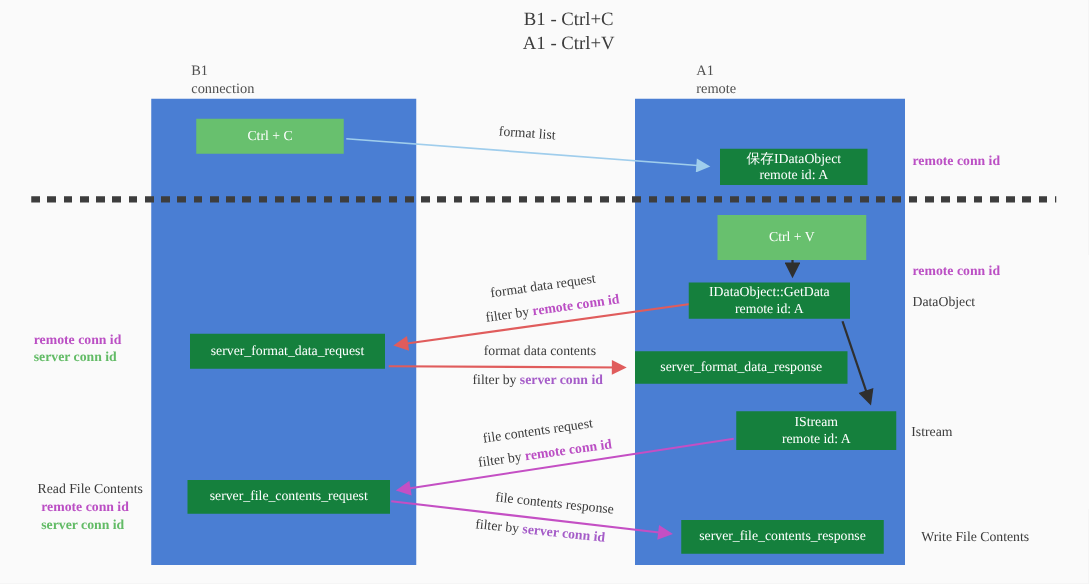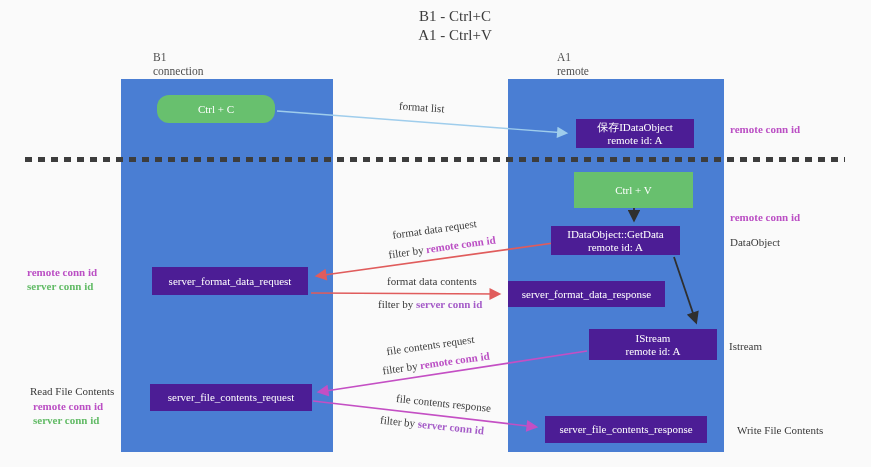--- a/index.html
+++ b/index.html
@@ -29,21 +29,21 @@
   #hdr-right { left: 557px; }
   #dash-line {
     left: 25px; top: 157px; width: 820px; height: 5px;
     background: repeating-linear-gradient(to right, #3d3d3d 0 7px, transparent 7px 13px);
   }
   .node {
     display: flex; flex-direction: column; align-items: center; justify-content: center;
     color: #fff; font-size: 11px; line-height: 13px; text-align: center;
   }
   .node-green  { background: #68c06e; }
-  .node-orange { background: #4c1d95; }
+  .node-orange { background: #15803d; }
   svg.overlay { position:absolute; left:0; top:0; pointer-events:none; }
   .elabel { font-size: 11px; color: #3a3a3a; white-space: nowrap; }
   .rot-n8 { transform: rotate(-8deg); }
   .rot-p4 { transform: rotate(4deg); }
   .rot-p6 { transform: rotate(6deg); }
   .magenta { color: #bb4fc4; font-weight: bold; }
   .purple  { color: #a55cc8; font-weight: bold; }
   .green-t { color: #62bb66; font-weight: bold; }
   .black-t { color: #3a3a3a; }
   .side-label { font-size: 11px; white-space: nowrap; }
@@ -90,21 +90,21 @@
     </defs>
     <line x1="277" y1="111" x2="566" y2="133" stroke="#9fcdec" stroke-width="1.4" marker-end="url(#m-blue)"></line>
     <line x1="634" y1="199" x2="634" y2="220" stroke="#2f2f2f" stroke-width="1.8" marker-end="url(#m-black)"></line>
     <line x1="674" y1="257" x2="696" y2="322" stroke="#2f2f2f" stroke-width="1.8" marker-end="url(#m-black)"></line>
     <line x1="568" y1="241" x2="317" y2="276" stroke="#e05c5c" stroke-width="1.7" marker-end="url(#m-red)"></line>
     <line x1="311" y1="293" x2="499" y2="294" stroke="#e05c5c" stroke-width="1.7" marker-end="url(#m-red)"></line>
     <line x1="587" y1="351" x2="319" y2="392" stroke="#c44fc4" stroke-width="1.7" marker-end="url(#m-mag)"></line>
     <line x1="313" y1="401" x2="536" y2="427" stroke="#c44fc4" stroke-width="1.7" marker-end="url(#m-mag)"></line>
   </svg>
 
-  <div class="abs node node-green" style="left:157px; top:95px; width:118px; height:28px;border-radius:12px;">
+  <div class="abs node node-green" style="left:157px; top:95px; width:118px; height:28px;">
     <span>Ctrl + C</span>
   </div>
 
   <div class="abs node node-orange" style="left:576px; top:119px; width:118px; height:29px;">
     <span>保存IDataObject</span>
     <span>remote id: A</span>
   </div>
 
   <div class="abs node node-green" style="left:574px; top:172px; width:119px; height:36px;">
     <span>Ctrl + V</span>
@@ -112,21 +112,21 @@
 
   <div class="abs node node-orange" style="left:551px; top:226px; width:129px; height:29px;">
     <span>IDataObject::GetData</span>
     <span>remote id: A</span>
   </div>
 
   <div class="abs node node-orange" style="left:152px; top:267px; width:156px; height:28px;text-align:right;">
     <span>server_format_data_request</span>
   </div>
 
-  <div class="abs node node-orange" style="left:508px; top:281px; width:157px; height:26px;align-items:center;">
+  <div class="abs node node-orange" style="left:508px; top:281px; width:170px; height:26px;align-items:center;">
     <span>server_format_data_response</span>
   </div>
 
   <div class="abs node node-orange" style="left:589px; top:329px; width:128px; height:31px;">
     <span>IStream</span>
     <span>remote id: A</span>
   </div>
 
   <div class="abs node node-orange" style="left:545px; top:416px; width:162px; height:27px;">
     <span>server_file_contents_response</span>

